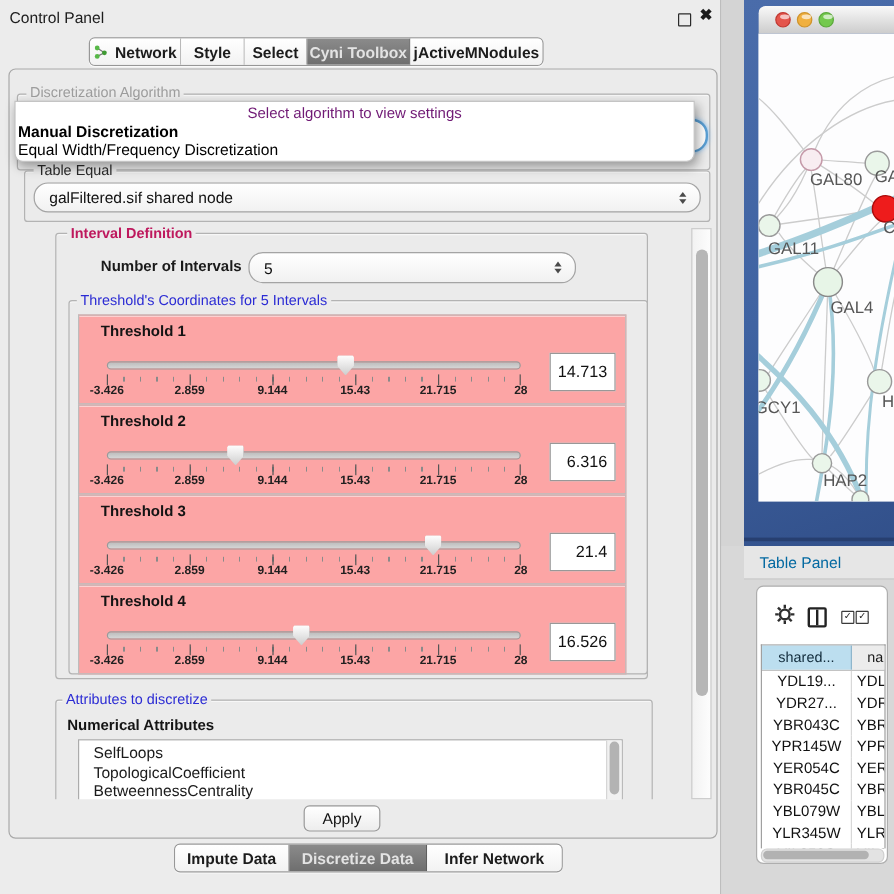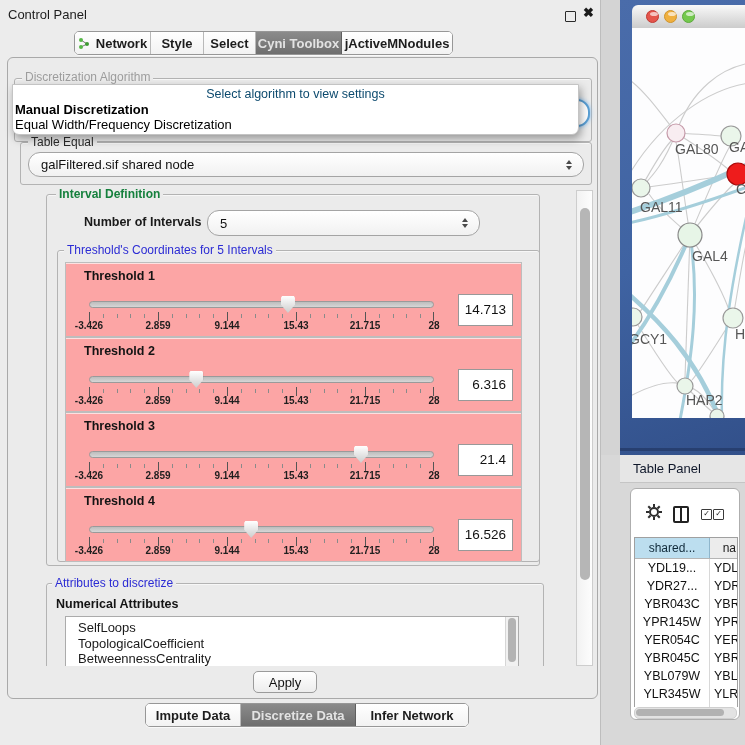--- a/index.html
+++ b/index.html
@@ -37,38 +37,38 @@
   .group-label{font-size:12px;padding:0 3px;background:#ebebeb;z-index:3;white-space:nowrap;}
   .gbox{border:1px solid #b3b3b3;border-radius:3px;box-shadow:inset 0 1px 0 rgba(255,255,255,.6);}
 
   
   .alg-group{left:14px;top:78px;width:576px;height:62px;}
   .alg-label{left:22px;top:70px;color:#9d9d9d;}
   .alg-combo{left:22px;top:99px;width:564px;height:24px;background:#fff;border:2px solid #5a9fd4;
              border-radius:13px;box-shadow:0 0 4px #7ab8ee;}
   .popup{left:12px;top:84px;width:565px;height:49px;background:#fff;border:1px solid #c4c4c4;
          border-radius:0 0 7px 7px;box-shadow:2px 4px 9px rgba(0,0,0,.35);z-index:10;}
-  .popup .ph{display:block;text-align:center;font-size:12.5px;color:#0c4a6e;line-height:15px;margin-top:2px;}
+  .popup .ph{display:block;text-align:center;font-size:12.5px;color:#701a75;line-height:15px;margin-top:2px;}
   .popup .op{display:block;font-size:13px;color:#000;line-height:15px;padding-left:2px;}
   .popup .op.bold{font-weight:bold;}
 
   
   .td-group{left:20px;top:142px;width:570px;height:41px;}
   .td-label{left:28px;top:135px;color:#2a2a2a;}
   .combo{background:linear-gradient(#ffffff,#f1f1f1);border:1px solid #a4a4a4;border-radius:12px;
          font-size:13px;color:#111;display:flex;align-items:center;padding:0 12px;box-sizing:border-box;}
   .arrows{position:absolute;right:11px;top:50%;transform:translateY(-50%);display:flex;flex-direction:column;gap:2px;}
   .tri-up{width:0;height:0;border-left:3.5px solid transparent;border-right:3.5px solid transparent;border-bottom:4.5px solid #4a4a4a;}
   .tri-dn{width:0;height:0;border-left:3.5px solid transparent;border-right:3.5px solid transparent;border-top:4.5px solid #4a4a4a;}
   .td-combo{left:28px;top:152px;width:556px;height:25px;}
 
   
   .viewport{left:10px;top:188px;width:564px;height:478px;overflow:hidden;}
   .ivl-group{left:36px;top:6px;width:492px;height:370px;}
-  .ivl-label{left:46px;top:-1px;color:#15803d;font-weight:bold;}
+  .ivl-label{left:46px;top:-1px;color:#be185d;font-weight:bold;}
   .noi-label{left:74px;top:27px;font-size:12.5px;font-weight:bold;color:#1a1a1a;}
   .noi-combo{left:197px;top:22px;width:273px;height:26px;}
   .thr-group{left:47px;top:62px;width:481px;height:310px;}
   .thr-group-label{left:54px;top:55px;color:#2b2bd4;}
 
   .thr-panel{left:55px;width:455px;height:73px;border:1px solid #bdbdbd;background:#fca5a5;
              box-shadow:inset 0 1px 0 rgba(255,255,255,.65);}
   .thr-label{position:absolute;left:18px;top:6px;font-size:12.5px;font-weight:bold;color:#141414;}
   .thr-track{position:absolute;left:23px;top:38px;width:345px;height:7px;border-radius:4px;
              background:linear-gradient(#bdbdbd,#d6d6d6);border:1px solid #9a9a9a;box-sizing:border-box;}
@@ -108,21 +108,21 @@
   .light::after{content:'';position:absolute;left:2.5px;top:1.5px;width:8px;height:4px;border-radius:50%;
              background:rgba(255,255,255,.65);}
   .l-red{left:14px;background:#e4554c;border:1px solid #c13a33;}
   .l-yel{left:32px;background:#f0b03f;border:1px solid #cf942c;}
   .net-canvas{position:absolute;left:12px;top:28px;width:113px;height:390px;background:#fdfdfe;overflow:hidden;}
   .net-bottom-line{position:absolute;left:0;top:448px;width:125px;height:3px;background:#273f70;}
 
   
   .tp-region{left:601px;top:455px;width:144px;height:290px;background:#d8d8d8;}
   .tp-bar{left:620px;top:455px;width:125px;height:27px;background:#e6e6e6;border-bottom:1px solid #c5c5c5;}
-  .tp-title{position:absolute;left:13px;top:6px;font-size:13px;color:#0f172a;}
+  .tp-title{position:absolute;left:13px;top:6px;font-size:13px;color:#0369a1;}
   .tp-card{left:630px;top:488px;width:108px;height:230px;background:#fff;border:1px solid #aeaeae;border-radius:6px;}
   .tp-colicon{position:absolute;left:42px;top:17px;width:12px;height:13px;border:2px solid #222;border-radius:2px;}
   .tp-colicon::after{content:'';position:absolute;left:4.5px;top:0;width:2px;height:13px;background:#222;}
   .mini-check{position:absolute;top:20px;width:9px;height:9px;border:1.5px solid #3a3a3a;border-radius:1px;
               font-size:8px;line-height:8px;color:#222;text-align:center;}
   .tbl{position:absolute;left:3px;top:48px;right:1px;border:1px solid #a0a0a0;border-bottom:none;}
   .tbl-head{display:flex;height:20px;}
   .th1{width:74px;background:#bcdeef;border-right:1px solid #8fb6cc;font-size:12px;color:#102a3a;
        display:flex;align-items:center;justify-content:center;}
   .th2{flex:1;background:#ececec;font-size:12px;color:#1a1a1a;display:flex;align-items:center;justify-content:flex-end;padding-right:1px;}

